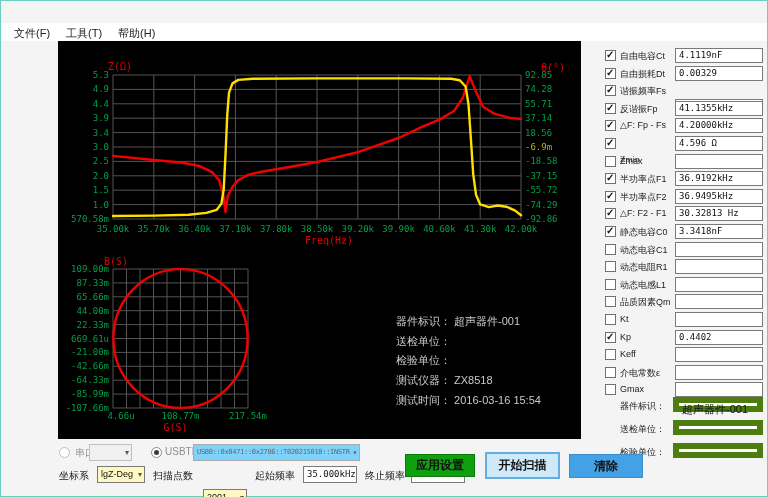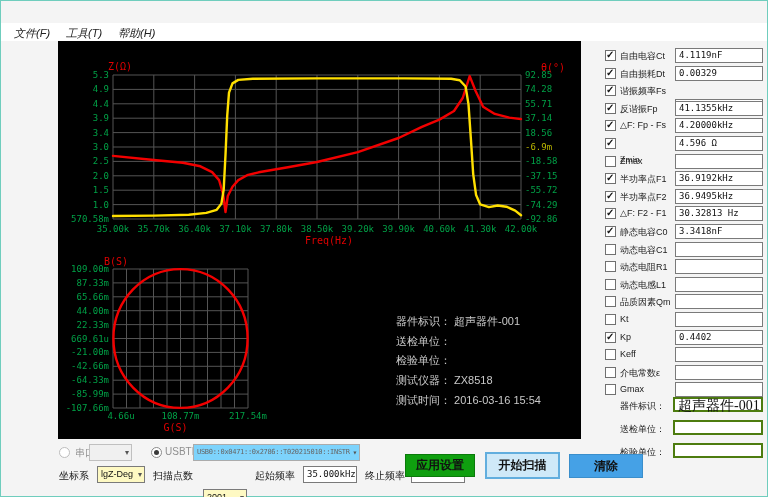--- a/index.html
+++ b/index.html
@@ -4,30 +4,30 @@
 <style>
   html,body{margin:0;padding:0;}
   body{width:768px;height:497px;overflow:hidden;font-family:"Liberation Sans",sans-serif;background:#e8e8e8;}
   .window{position:absolute;left:0;top:0;width:766px;height:495px;border:1px solid #6fcdbd;background:#f4f4f4;}
   .titlebar{position:absolute;left:0;top:0;width:100%;height:22px;background:#ffffff;}
   .title-text{position:absolute;left:26px;top:4px;font-size:11.5px;color:#333;}
   .app-icon{position:absolute;left:7px;top:4px;width:14px;height:14px;}
   .win-btn{position:absolute;top:0;width:28px;height:22px;text-align:center;line-height:20px;font-size:13px;color:#555;}
   .btn-min{left:682px;} .btn-max{left:712px;} .btn-close{left:738px;}
   .menubar{position:absolute;left:0;top:22px;width:100%;height:18px;background:#ffffff;}
-  .menu-item{display:inline-block;margin-left:10px;margin-top:2px;font-size:11px;color:#222;padding:1px 3px;font-style:italic;}
+  .menu-item{display:inline-block;margin-left:10px;margin-top:2px;font-size:11px;color:#222;padding:1px 3px;}
   .plot{position:absolute;left:57px;top:40px;width:523px;height:398px;background:var(--plot-bg,#000);}
   .results{position:absolute;left:0;top:0;}
   .chkbox{position:absolute;width:11px;height:11px;border:1px solid #707070;background:#fff;box-sizing:border-box;}
   .chkbox.checked::after{content:"✓";position:absolute;left:0px;top:-2px;font-size:10px;font-weight:bold;color:#111;}
   .row-label{position:absolute;font-size:9px;color:#1a1a1a;white-space:nowrap;}
   .field{position:absolute;width:88px;height:15px;border:1px solid #7a7a7a;background:#fff;box-sizing:border-box;
          font-family:"DejaVu Sans Mono",monospace;font-size:9px;color:#111;line-height:13px;padding-left:3px;white-space:nowrap;overflow:hidden;}
-  .id-field{position:absolute;width:90px;height:15px;border:2px solid #4d7c0f;background:#fff;box-sizing:border-box;
-         font-family:Liberation Serif, serif;font-size:14px;color:#111;line-height:13px;padding-left:3px;}
+  .id-field{position:absolute;width:90px;height:15px;border:6px solid #4d7c0f;background:#fff;box-sizing:border-box;
+         font-family:Liberation Sans, sans-serif;font-size:11px;color:#111;line-height:13px;padding-left:3px;}
   .radio{position:absolute;width:11px;height:11px;border:1px solid #8a8a8a;border-radius:50%;background:#fff;box-sizing:border-box;}
   .radio.checked::after{content:"";position:absolute;left:2px;top:2px;width:5px;height:5px;border-radius:50%;background:#3a3a3a;}
   .radio.disabled{border-color:#bdbdbd;}
   .blabel{position:absolute;font-size:10px;color:#1a1a1a;white-space:nowrap;}
   .blabel.gray{color:#8f8f8f;}
   .combo{position:absolute;border:1px solid #7a7a7a;background:#fef9c3;box-sizing:border-box;font-size:9px;color:#111;
          line-height:15px;padding-left:3px;white-space:nowrap;overflow:hidden;}
   .combo .arrow{position:absolute;right:2px;top:0;font-size:8px;color:#555;line-height:15px;}
   .combo.disabled{background:#f0f0f0;border-color:#c0c0c0;color:#999;}
   .combo.usb{background:#7dd3fc;border-color:#ababab;color:#666;font-family:"DejaVu Sans Mono",monospace;font-size:7px;letter-spacing:-0.3px;line-height:15px;}

